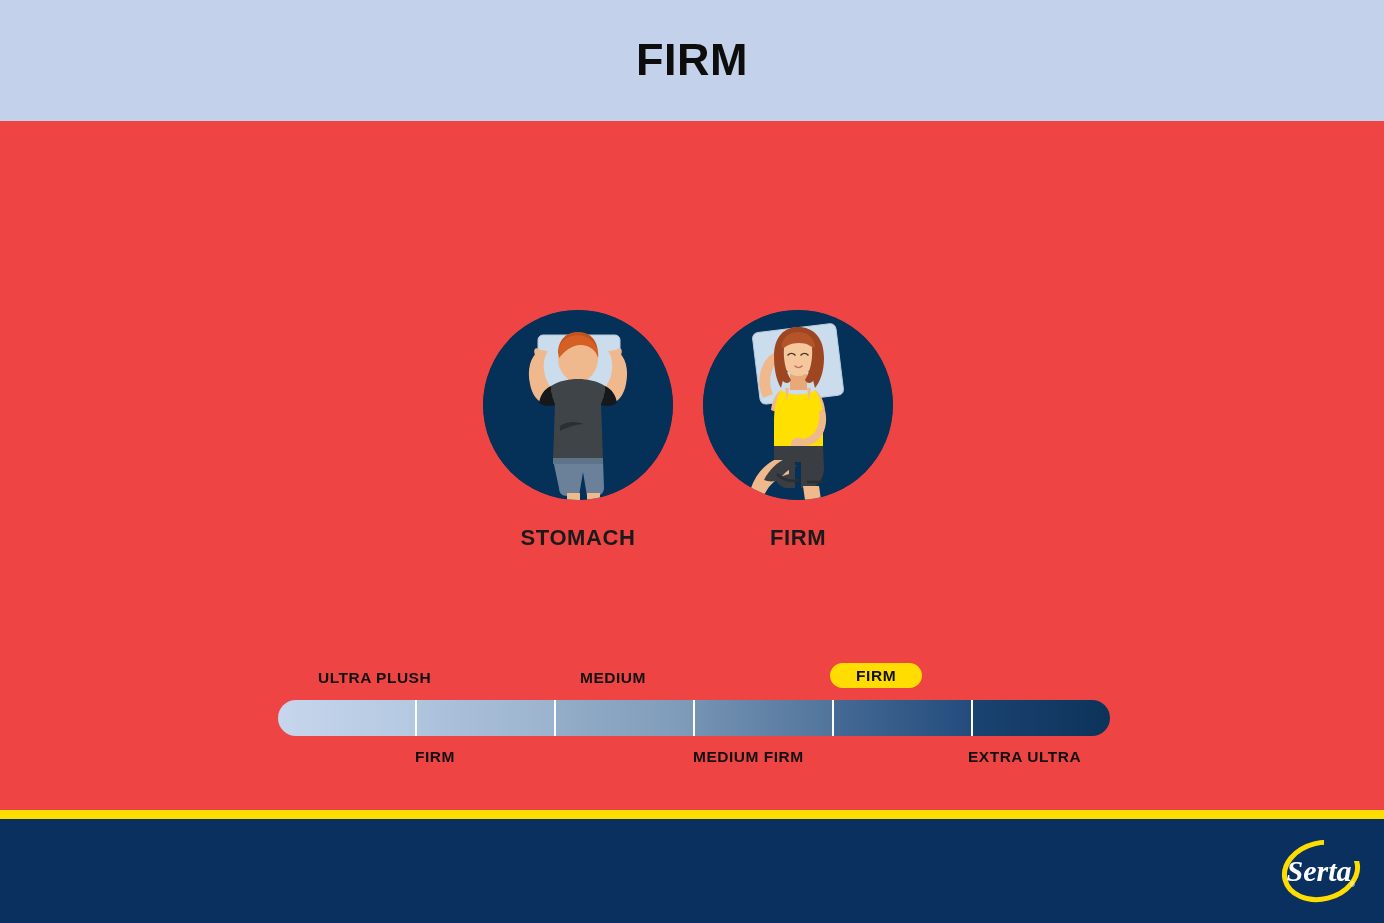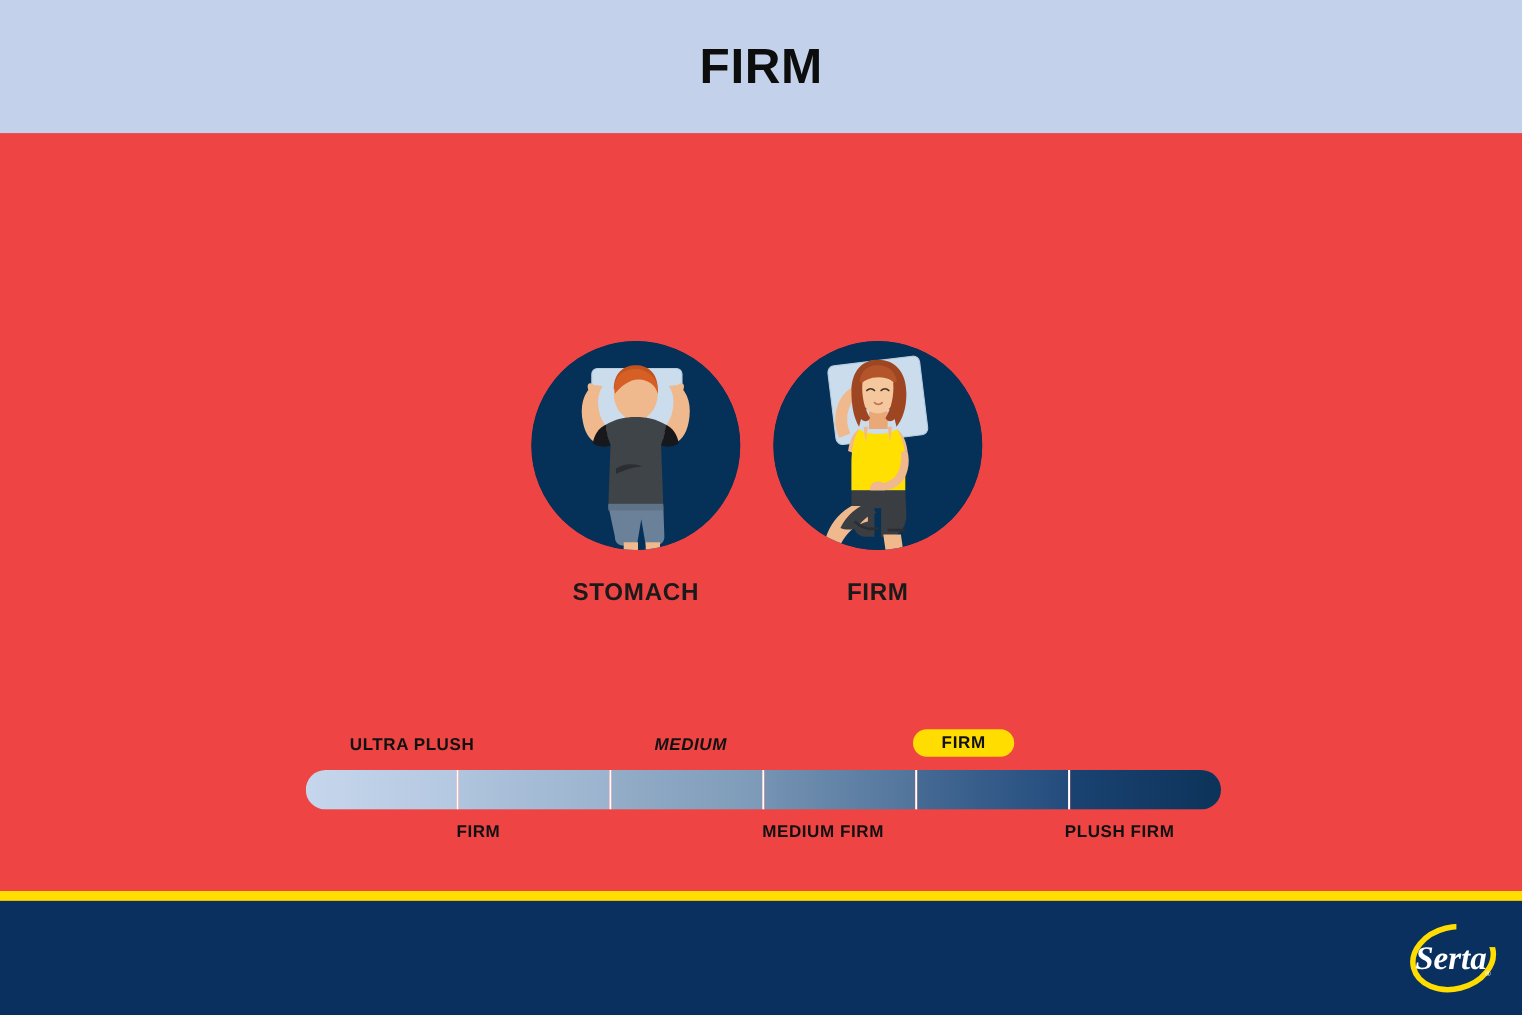--- a/index.html
+++ b/index.html
@@ -279,38 +279,38 @@
           <path d="M104 172 L120 172" stroke="#2B2E33" stroke-width="2.5" fill="none"></path>
         </svg>
       </div>
       <div class="sleeper-label">FIRM</div>
     </div>
   </div>
 
   <div class="scale">
 
     <div class="scale-label above" style="left:0px;">ULTRA PLUSH</div>
-    <div class="scale-label above" style="left:277px;font-style:italic;">MEDIUM</div>
+    <div class="scale-label above" style="left:262px;">MEDIUM</div>
 
     <div class="pill" style="left:552px;">
       <span class="pill-text">FIRM</span>
     </div>
 
     <div class="scale-bar">
       <div class="seg" style="background:linear-gradient(90deg,#c6d6ec,#b4c8e1);"></div>
       <div class="seg" style="background:linear-gradient(90deg,#afc4dd,#9bb3ce);"></div>
       <div class="seg" style="background:linear-gradient(90deg,#94adc8,#7c9ab8);"></div>
       <div class="seg" style="background:linear-gradient(90deg,#7593b3,#51749b);"></div>
       <div class="seg" style="background:linear-gradient(90deg,#456a94,#234c7d);"></div>
       <div class="seg" style="background:linear-gradient(90deg,#1b4372,#0c3359);"></div>
     </div>
 
     <div class="scale-label below" style="left:137px;">FIRM</div>
     <div class="scale-label below" style="left:415px;text-align:right;">MEDIUM FIRM</div>
-    <div class="scale-label below" style="left:690px;">PLUSH FIRM</div>
+    <div class="scale-label below" style="left:690px;">EXTRA ULTRA</div>
   </div>
 
   <div class="footer-stripe"></div>
   <div class="footer">
     <div class="logo">
       <svg width="82" height="72" viewBox="0 0 82 72" xmlns="http://www.w3.org/2000/svg">
         <g transform="rotate(-14 41 36)">
           <ellipse cx="41" cy="36" rx="37" ry="28" fill="none" stroke="#FFDD00" stroke-width="5"></ellipse>
         </g>
         <rect x="44" y="0" width="40" height="26" fill="#0a3060"></rect>

